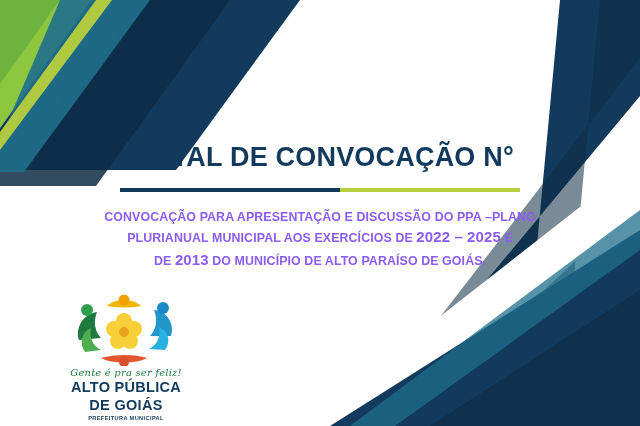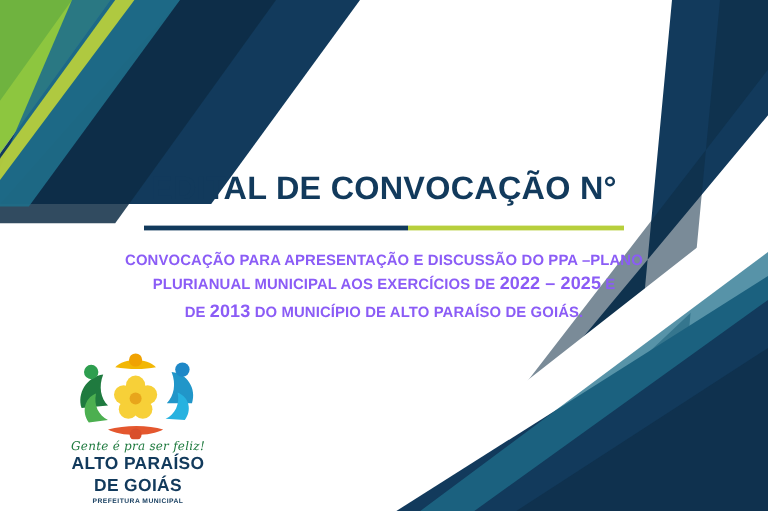--- a/index.html
+++ b/index.html
@@ -60,21 +60,21 @@
     white-space: nowrap;
   }
   .subtitle .num {
     font-weight: bold;
     font-size: 15px;
   }
 
   
   .logo {
     position: absolute;
-    left: 40px;
+    left: 51px;
     bottom: 14px;
     width: 150px;
     height: 118px;
     z-index: 12;
     text-align: center;
   }
   .logo-mark {
     position: relative;
     width: 110px;
     height: 72px;
@@ -184,18 +184,18 @@
           <circle cx="0" cy="-11" r="8" fill="#f7d038"></circle>
           <circle cx="10" cy="-3" r="8" fill="#f7d038"></circle>
           <circle cx="6" cy="9" r="8" fill="#f7d038"></circle>
           <circle cx="-6" cy="9" r="8" fill="#f7d038"></circle>
           <circle cx="-10" cy="-3" r="8" fill="#f7d038"></circle>
           <circle cx="0" cy="0" r="5" fill="#e8a51b"></circle>
         </g>
       </svg>
     </div>
     <div class="logo-script">Gente é pra ser feliz!</div>
-    <div class="logo-city">ALTO PARAÍSO</div>
+    <div class="logo-city">ALTO PÚBLICA</div>
     <div class="logo-city">DE GOIÁS</div>
     <div class="logo-sub">PREFEITURA MUNICIPAL</div>
   </div>
 
 </div>
 
 </body></html>

